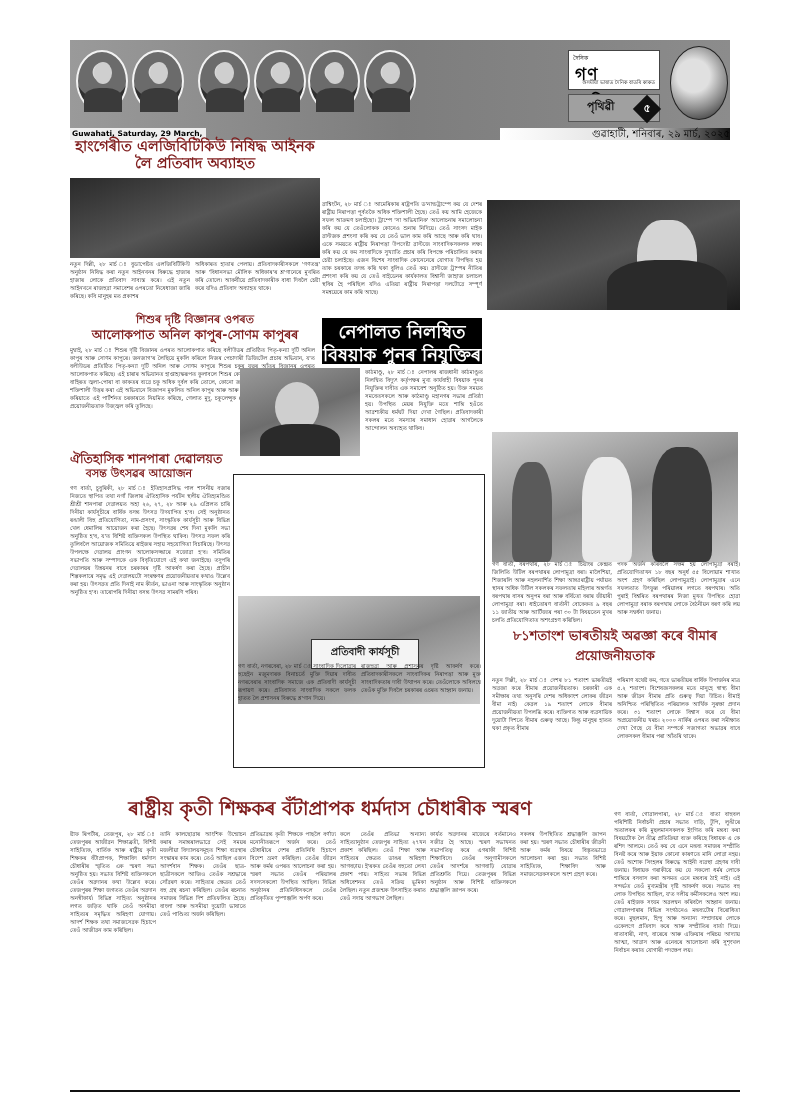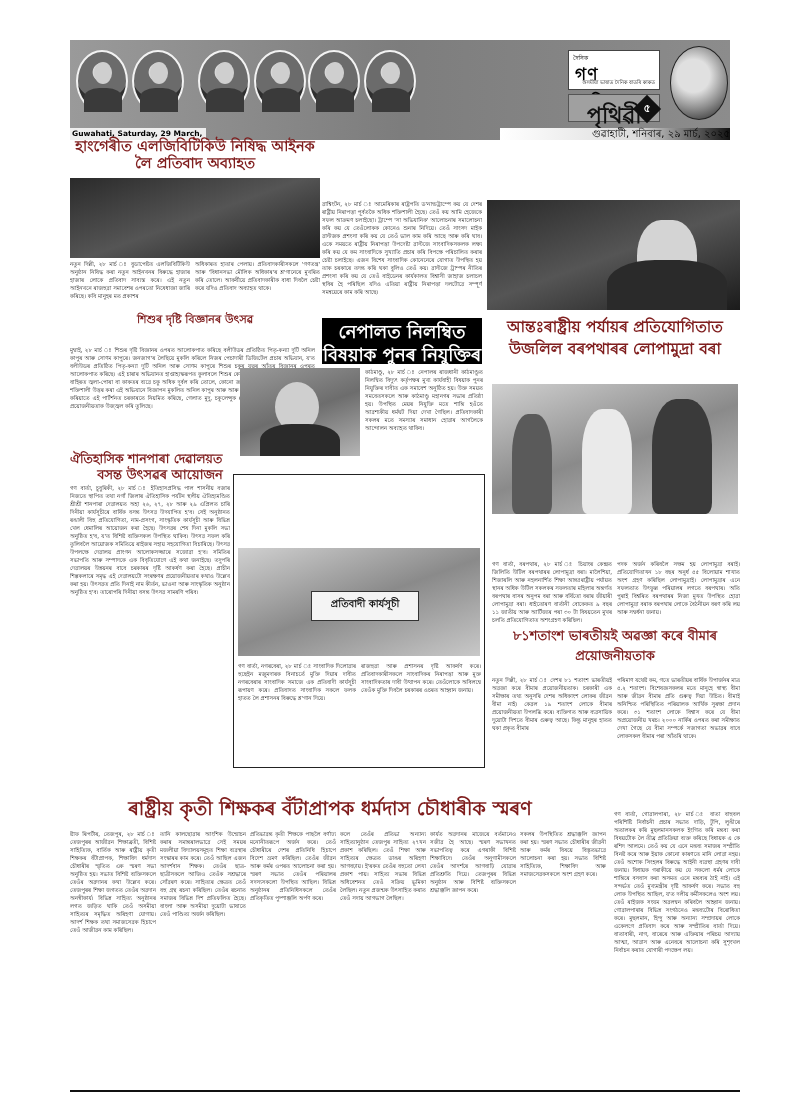--- a/index.html
+++ b/index.html
@@ -14,35 +14,35 @@
     background: linear-gradient(90deg, #9a9a9a 0%, #7d7d7d 50%, #8c8c8c 100%); }
   .portrait { position: absolute; top: 10px; width: 52px; height: 62px; border-radius: 50%;
     border: 2px solid #f2f2f2; background: radial-gradient(circle at 50% 35%, #d8d8d8 0 20%, #6b6b6b 22% 60%, #2f2f2f 62%); }
   .portrait .face { position: absolute; left: 16px; top: 10px; width: 18px; height: 22px; border-radius: 50%; background: #cfcfcf; }
   .portrait .body { position: absolute; left: 6px; top: 36px; width: 38px; height: 24px; border-radius: 40% 40% 0 0; background: #3a3a3a; }
   .logo-box { position: absolute; left: 498px; top: 10px; width: 92px; height: 40px; background: #fff; border: 1px solid #444; }
   .logo-small { position: absolute; left: 4px; top: 2px; font-size: 6px; }
   .logo-main { position: absolute; left: 6px; top: 10px; font-size: 17px; font-weight: bold; color: #000; letter-spacing: 1px; }
   .logo-tag { position: absolute; right: 4px; bottom: 2px; font-size: 5px; }
   .prithibi-box { position: absolute; left: 498px; top: 54px; width: 92px; height: 28px; background: #a0a0a0; border: 1px solid #555; }
-  .prithibi-label { position: absolute; left: 18px; top: 3px; font-size: 22px; font-weight: bold; color: #111; }
+  .prithibi-label { position: absolute; left: 18px; top: 3px; font-size: 11px; font-weight: bold; color: #111; }
   .page-no { position: absolute; left: 68px; top: 4px; width: 20px; height: 20px; background: #111; color: #fff; transform: rotate(45deg); }
   .page-no span { display: block; transform: rotate(-45deg); text-align: center; font-size: 11px; font-weight: bold; line-height: 20px; }
   .globe { position: absolute; left: 600px; top: 6px; width: 58px; height: 74px; border-radius: 50%;
     background: radial-gradient(circle at 40% 40%, #e0e0e0 0 30%, #8e8e8e 60%, #1a1a1a 100%); border: 1px solid #222; }
   .date-en { position: absolute; left: 0; bottom: 0; height: 12px; width: 136px; background: #eee; color: #000; font-size: 7.5px; padding-left: 2px; line-height: 12px; font-weight: bold; }
   .date-as { position: absolute; right: 0; bottom: 0; height: 12px; width: 230px; background: linear-gradient(90deg, #fff 0%, #ddd 60%, #111 100%); color: #000; font-size: 10px; line-height: 12px; padding-left: 92px; }
 
   
   .hl { position: absolute; text-align: center; font-weight: bold; color: #7f1d1d; line-height: 1.15; }
   .body-text { position: absolute; font-size: 5.5px; line-height: 8px; color: #222; text-align: justify; overflow: hidden; }
   .photo { position: absolute; background: #777; overflow: hidden; }
   .photo.dark { background: linear-gradient(160deg, #2a2a2a 0%, #555 50%, #1b1b1b 100%); }
   .photo.mid { background: linear-gradient(160deg, #9a9a9a 0%, #6d6d6d 50%, #b5b5b5 100%); }
-  .photo.light { background: linear-gradient(160deg, #d0d0d0 0%, #8a8a8a 50%, #c8c8c8 100%); }
+  .photo.light { background: linear-gradient(160deg, #d0d0d0 0%, #8a8a8a 50%, #c8c8c8 100%); margin-top: 48px; }
   .banner { position: absolute; background: #000; color: #fff; text-align: center; font-weight: bold; line-height: 1.25; }
   .rule { position: absolute; background: #111; }
   .box-outline { position: absolute; border: 1px solid #222; }
   .banner-in-photo { position: absolute; left: 30%; top: 40%; width: 45%; height: 28%; background: #f4f4f4; border: 1px solid #333; color: #111; font-size: 10px; font-weight: bold; text-align: center; line-height: 24px; }
   .figure { position: absolute; background: #2a2a2a; border-radius: 40% 40% 10% 10%; }
 </style>
 </head>
 <body>
 
 <div class="page">
@@ -88,41 +88,41 @@
     <div class="globe"></div>
     <div class="date-en">Guwahati, Saturday, 29 March, 2025</div>
     <div class="date-as">গুৱাহাটী, শনিবাৰ, ২৯ মাৰ্চ, ২০২৫</div>
   </div>
 
   <div class="hl" style="left:70px; top:138px; width:250px; font-size:14.5px;">হাংগেৰীত এলজিবিটিকিউ নিষিদ্ধ আইনক লৈ প্ৰতিবাদ অব্যাহত</div>
   <div class="photo dark" style="left:70px; top:178px; width:250px; height:80px;"></div>
   <div class="body-text" style="left:70px; top:260px; width:120px; height:52px;">নতুন দিল্লী, ২৮ মাৰ্চ ঃ বুডাপেষ্টত এলজিবিটিকিউ অনুষ্ঠান নিষিদ্ধ কৰা নতুন আইনখনৰ বিৰুদ্ধে হাজাৰ হাজাৰ লোকে প্ৰতিবাদ সাব্যস্ত কৰে। এই নতুন আইনখনে ৰাজহুৱা সমাবেশৰ ওপৰতো নিষেধাজ্ঞা জাৰি কৰিছে। কবি মানুহৰ মত প্ৰকাশৰ</div>
   <div class="body-text" style="left:195px; top:260px; width:125px; height:52px;">অধিকাৰত হাতাৰ পেলায়। প্ৰতিবাদকাৰীসকলে 'গণতন্ত্ৰ' আৰু 'বিধানসভা মৌলিক অধিকাৰ'ৰ শ্ল'গানেৰে মুখৰিত কৰি তোলে। আকৰ্ষীয়ে প্ৰতিবাদকাৰীক বাধা দিবলৈ চেষ্টা কৰে যদিও প্ৰতিবাদ অব্যাহত থাকে।</div>
 
-  <div class="hl" style="left:70px; top:314px; width:250px; font-size:11px;">শিশুৰ দৃষ্টি বিজ্ঞানৰ উৎসৱ</div>
+  <div class="hl" style="left:70px; top:314px; width:250px; font-size:11px;">শিশুৰ দৃষ্টি বিজ্ঞানৰ ওপৰত</div>
+  <div class="hl" style="left:70px; top:328px; width:250px; font-size:12.5px;">আলোকপাত অনিল কাপুৰ-সোণম কাপুৰৰ</div>
   <div class="body-text" style="left:70px; top:346px; width:245px; height:104px;">মুম্বাই, ২৮ মাৰ্চ ঃ শিশুৰ দৃষ্টি বিজ্ঞানৰ ওপৰত আলোকপাত কৰিছে বলীউডৰ প্ৰতিষ্ঠিত পিতৃ-কন্যা দুটি অনিল কাপুৰ আৰু সোণম কাপুৰে। জনজাগ'ৰ লৈছিয়ে মুকলি কৰিলে নিজৰ পেচাদাৰী ডিজিটেল প্ৰচাৰ অভিযান, য'ত বলীউডৰ প্ৰতিষ্ঠিত পিতৃ-কন্যা দুটি অনিল আৰু সোণম কাপুৰে শিশুৰ চকুৰ যত্নৰ আঁতৰ বিজ্ঞানৰ ওপৰত আলোকপাত কৰিছে। এই চাৰাৰ অভিযানত হাপ্তাহ্যস্কৰূপত কুলাবলে শিশুৰ কোনেলেৰে কম সামৰ্থই চকু ডিপিয়ায়, বাহিৰত জ্বলা-পোৰা বা কাকতৰ ব্যৱে চকু অধিক দূৰ্বল কৰি তোলে, কোনো জ্ঞানৰ যত্নৰ সমাধানৰ প্ৰয়োজনীয়তা শক্তিশালী উত্তৰ কৰা এই অভিযানে বিজ্ঞাপন মুকলিত অনিল কাপুৰ আৰু আৰু কেন্দ্ৰৰ কাতত ছবিৰ চাউলোগাইটৰ কৰিয়াতে এই পাৰ্টৰ্শনত চৰকাৰতে নিয়মিত কৰিছে, গেলাত মুদু, চকুলেন্সুক (টিয়েক-ফ্ৰি) সামগ্ৰী ব্যৱহাৰ কৰাৰ প্ৰয়োজনীয়তাক উজ্জ্বল কৰি তুলিছে।</div>
 
   <div class="hl" style="left:70px; top:452px; width:160px; font-size:12.5px; text-align:left;">ঐতিহাসিক শানপাৰা দেৱালয়ত</div>
-  <div class="hl" style="left:80px; top:468px; width:160px; font-size:13px;">বসন্ত উৎসৱৰ আয়োজন</div>
+  <div class="hl" style="left:59px; top:468px; width:160px; font-size:11px;">বসন্ত উৎসৱৰ আয়োজন</div>
   <div class="body-text" style="left:70px; top:484px; width:160px; height:276px;">গণ বাৰ্তা, চুবুৰিকী, ২৮ মাৰ্চ ঃ ইতিহাসপ্ৰসিদ্ধ পাল শাসনীয় বজাৰ নিজতে স্থাপিত তথা নগাঁ জিলাৰ ঐতিহাসিক পৰ্যটন স্থলীয় ঐতিহ্যমণ্ডিত শ্ৰীশ্ৰী শানপাৰা দেৱালয়ত অহা ২৬, ২৭, ২৮ আৰু ২৯ এপ্ৰিলত চাৰি দিনীয়া কাৰ্যসূচীৰে বাৰ্ষিক বসন্ত উৎসৱ উদযাপিত হ'ব। সেই অনুষ্ঠানত ৰঙালী বিহু প্ৰতিযোগিতা, নাম-প্ৰসংগ, সাংস্কৃতিক কাৰ্যসূচী আৰু বিভিন্ন খেল ধেমালিৰ আয়োজন কৰা হৈছে। উৎসৱৰ শেষ দিনা মুকলি সভা অনুষ্ঠিত হ'ব, য'ত বিশিষ্ট ব্যক্তিসকল উপস্থিত থাকিব। উৎসৱ সফল কৰি তুলিবলৈ আয়োজক সমিতিয়ে ৰাইজৰ সহায় সহযোগিতা বিচাৰিছে। উৎসৱ উপলক্ষে দেৱালয় প্ৰাংগন আলোকসজ্জাৰে সজোৱা হ'ব। সমিতিৰ সভাপতি আৰু সম্পাদকে এক বিবৃতিযোগে এই কথা জনাইছে। তদুপৰি দেৱালয়ৰ উন্নয়নৰ বাবে চৰকাৰৰ দৃষ্টি আকৰ্ষণ কৰা হৈছে। প্ৰাচীন শিল্পকলাৰে সমৃদ্ধ এই দেৱালয়টো সংৰক্ষণৰ প্ৰয়োজনীয়তাৰ কথাও উল্লেখ কৰা হয়। উৎসৱত প্ৰতি দিনাই নাম কীৰ্তন, ভাওনা আৰু সাংস্কৃতিক অনুষ্ঠান অনুষ্ঠিত হ'ব। তাৰোপৰি দিনীয়া বসন্ত উৎসৱ সামৰণি পৰিব।</div>
 
   <div class="body-text" style="left:322px; top:200px; width:160px; height:110px;">ৱাশ্বিংটন, ২৮ মাৰ্চ ঃ আমেৰিকাৰ ৰাষ্ট্ৰপতি ড'নাল্ডট্ৰাম্পে কয় যে দেশৰ ৰাষ্ট্ৰীয় নিৰাপত্তা পূৰ্বতকৈ অধিক শক্তিশালী হৈছে। তেওঁ কয় আমি হেজেকে সফল আক্ৰমণ চলাইছো। ট্ৰাম্পে 'সা অভিযানিক' আলোচনাৰ সমালোচনা কৰি কয় যে তেওঁলোকক কোনেও শুনাৰ নিদিয়ে। তেওঁ সাংসদ মাইক ৱাল্টজক প্ৰশংসা কৰি কয় যে তেওঁ ভাল কাম কৰি আছে আৰু কৰি থাব। একে সময়তে ৰাষ্ট্ৰীয় নিৰাপত্তা উপদেষ্টা ৱাল্টজে সাংবাদিকসকলক লক্ষ্য কৰি কয় যে কম সাংবাদিকে সুখ্যাতি প্ৰচাৰ কৰি বিপক্ষে পৰিচালিত কৰাৰ চেষ্টা চলাইছে। এজন বিশেষ সাংবাদিক কোনেনেৰে যোগাত উপস্থিত হয় তাক চৰকাৰে তদন্ত কৰি থকা বুলিও তেওঁ কয়। ৱাল্টজে ট্ৰাম্পৰ নীতিৰ প্ৰশংসা কৰি কয় যে তেওঁ বাইডেনৰ কাৰ্যকালত বিশ্বাসী জাহাজ চলাচল স্থবিৰ হৈ পৰিছিল যদিও এতিয়া ৰাষ্ট্ৰীয় নিৰাপত্তা দলটোৱে সম্পূৰ্ণ সমন্বয়েৰে কাম কৰি আছে।</div>
   <div class="photo dark" style="left:487px; top:200px; width:253px; height:110px;">
     <div class="figure" style="left:150px; top:20px; width:60px; height:90px; background:#d4d4d4;"></div>
     <div class="figure" style="left:120px; top:60px; width:120px; height:60px;"></div>
   </div>
 
   <div class="banner" style="left:322px; top:318px; width:160px; height:46px; font-size:18px; padding-top:3px;">নেপালত নিলম্বিত বিষয়াক পুনৰ নিযুক্তিৰ দাবীত প্ৰতিবাদ</div>
   <div class="photo mid" style="left:240px; top:368px; width:120px; height:88px;">
     <div class="figure" style="left:35px; top:14px; width:44px; height:50px; background:#cfcfcf; border-radius:50%;"></div>
     <div class="figure" style="left:20px; top:56px; width:80px; height:40px;"></div>
   </div>
   <div class="body-text" style="left:365px; top:368px; width:118px; height:88px;">কাঠমাণ্ডু, ২৮ মাৰ্চ ঃ নেপালৰ ৰাজধানী কাঠমাণ্ডুত নিলম্বিত বিদ্যুৎ কৰ্তৃপক্ষৰ মুখ্য কাৰ্যবাহী বিষয়াক পুনৰ নিযুক্তিৰ দাবীত এক সমাবেশ অনুষ্ঠিত হয়। উক্ত সময়ত সমবেতসকলে আৰু কাঠমাণ্ডু মহানগৰ সভাৰ প্ৰতিষ্ঠা হয়। উপস্থিত মেয়ৰ নিযুক্তি মতে শান্তি হওঁতে আৱশ্যকীয় ধৰ্মঘট দিয়া দেখা গৈছিল। প্ৰতিবাদকাৰী সকলৰ মতে সমস্যাৰ সমাধান হোৱাৰ আগলৈকে আন্দোলন অব্যাহত থাকিব।</div>
 
-  <div class="hl" style="left:490px; top:316px; width:250px; font-size:15.5px; line-height:22px;">আন্তঃৰাষ্ট্ৰীয় পৰ্যায়ৰ প্ৰতিযোগিতাত উজলিল বৰপথাৰৰ লোপামুদ্ৰা বৰা</div>
   <div class="photo light" style="left:492px; top:384px; width:246px; height:130px;">
     <div class="figure" style="left:20px; top:30px; width:40px; height:100px; background:#5a5a5a;"></div>
     <div class="figure" style="left:90px; top:25px; width:50px; height:105px; background:#eaeaea;"></div>
     <div class="figure" style="left:160px; top:15px; width:60px; height:115px; background:#3a3a3a;"></div>
   </div>
   <div class="body-text" style="left:492px; top:560px; width:120px; height:62px;">গণ বাৰ্তা, বৰপথাৰ, ২৮ মাৰ্চ ঃ চিয়াংৰ কেন্দ্ৰত জিলিতি উটিল বৰপথাৰৰ লোপামুদ্ৰা বৰা। মালৈশিয়া, শিজাৰলি আৰু নহলনাৰ্শিত শিক্ষা আন্তঃৰাষ্ট্ৰীয় পৰ্যায়ত স্থানৰ অধিক উটিল সকলকৰ সফলতাৰ মহিলাৰ অন্তৰ্গত বৰপথাৰ বাসৰ অনুপম বৰা আৰু বৰ্ষিতো বৰাৰ জীয়াৰী লোপামুদ্ৰা বৰা। ধাইতোৰণ বাৰ্তানী বোকেকত ৯ বছৰ ১১ জাতীয় আৰু আৰ্টিজ্যৰ পৰা ৩০ টা বিষয়তেন মুখৰ চলতি প্ৰতিযোগিতাত অশংগ্ৰহণ কৰিছিল।</div>
   <div class="body-text" style="left:617px; top:560px; width:123px; height:62px;">পদক অৰ্জন কৰিবলৈ সক্ষম হয় লোপামুদ্ৰা বৰাই। প্ৰতিযোগিতাখন ১৮ বছৰ অনুৰ্ধ ৫৫ বিলোয়াম শাখাত অংশ গ্ৰহণ কৰিছিল লোপামুদ্ৰাই। লোপামুদ্ৰাৰ এনে সফলতাত উৎফুল্ল পৰিয়ালৰ লগতে বৰপথাৰ। অতি পুৰাই বিশ্বৰিত বৰপথাৰৰ নিজা মুখত উপস্থিত হোৱা লোপামুদ্ৰা বৰাক বৰপথাৰ লোকে বৈঠনীয়ন বৰণ কৰি লয় আৰু সম্বৰ্ধনা জনায়।</div>
 
   <div class="box-outline" style="left:233px; top:474px; width:252px; height:294px;"></div>
   <div class="photo light" style="left:238px; top:548px; width:242px; height:108px;">

